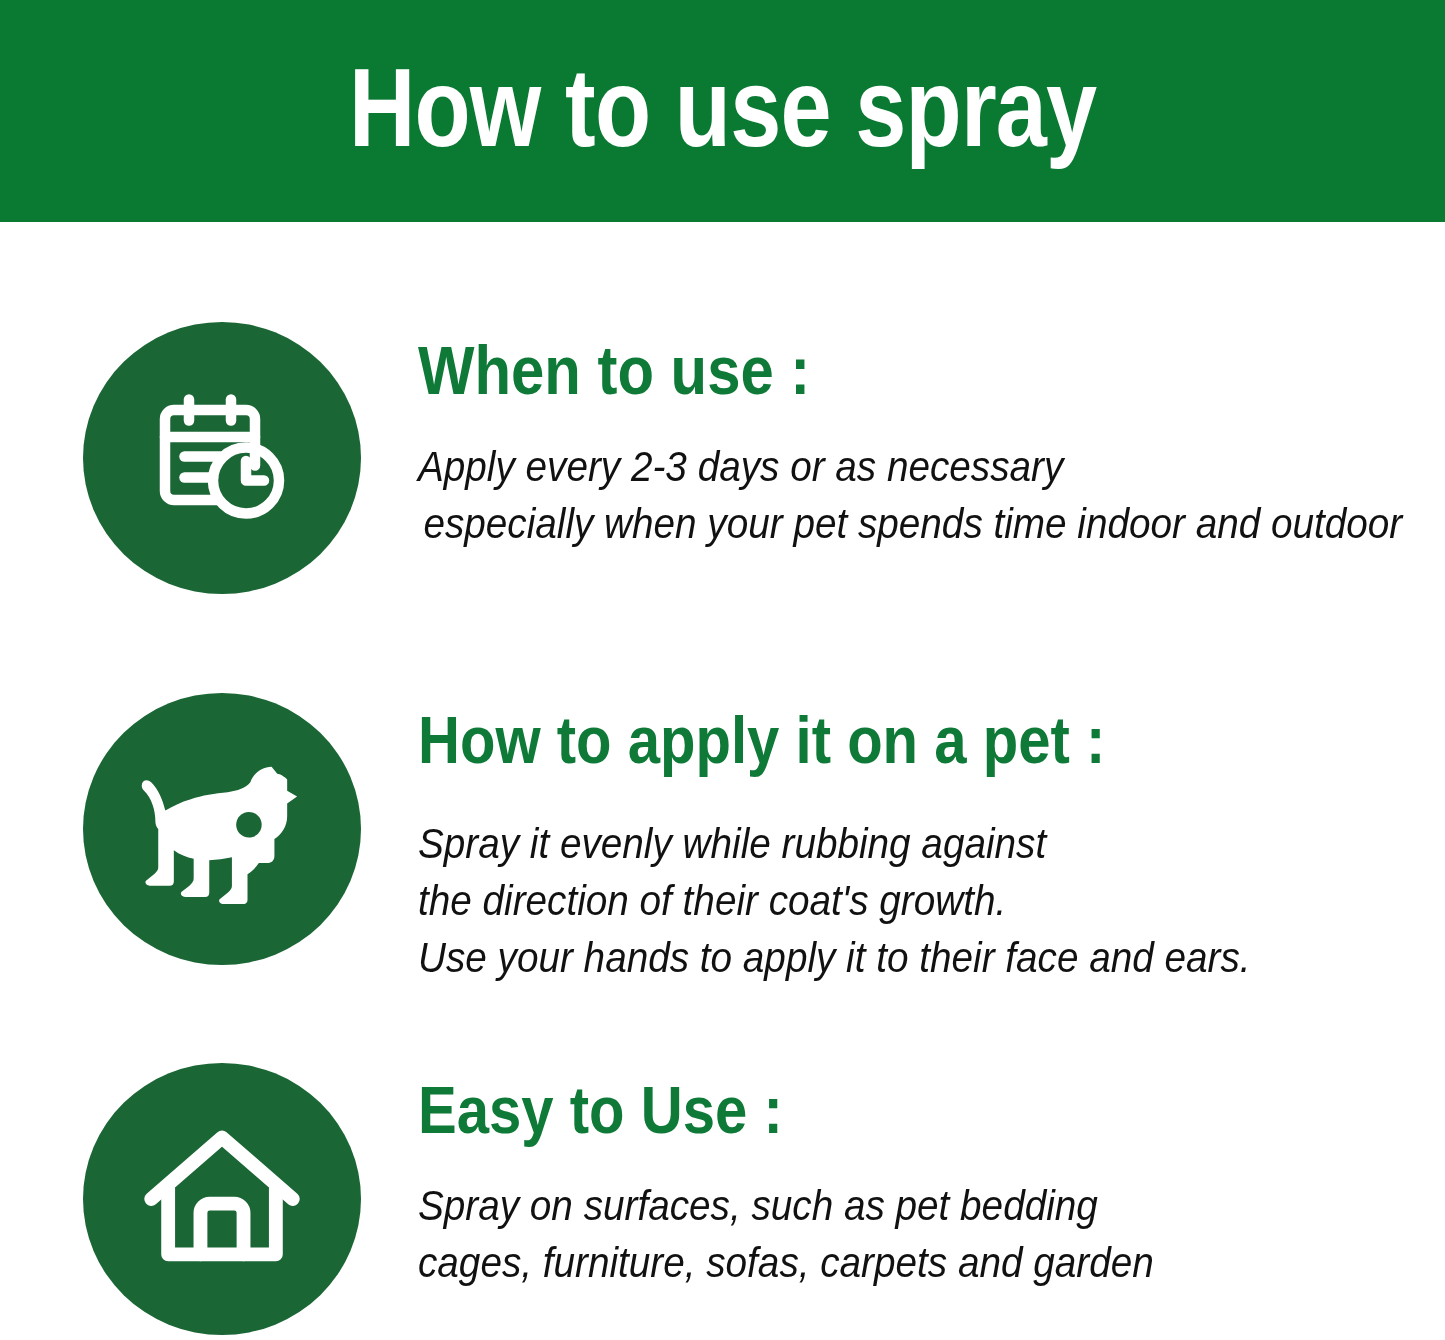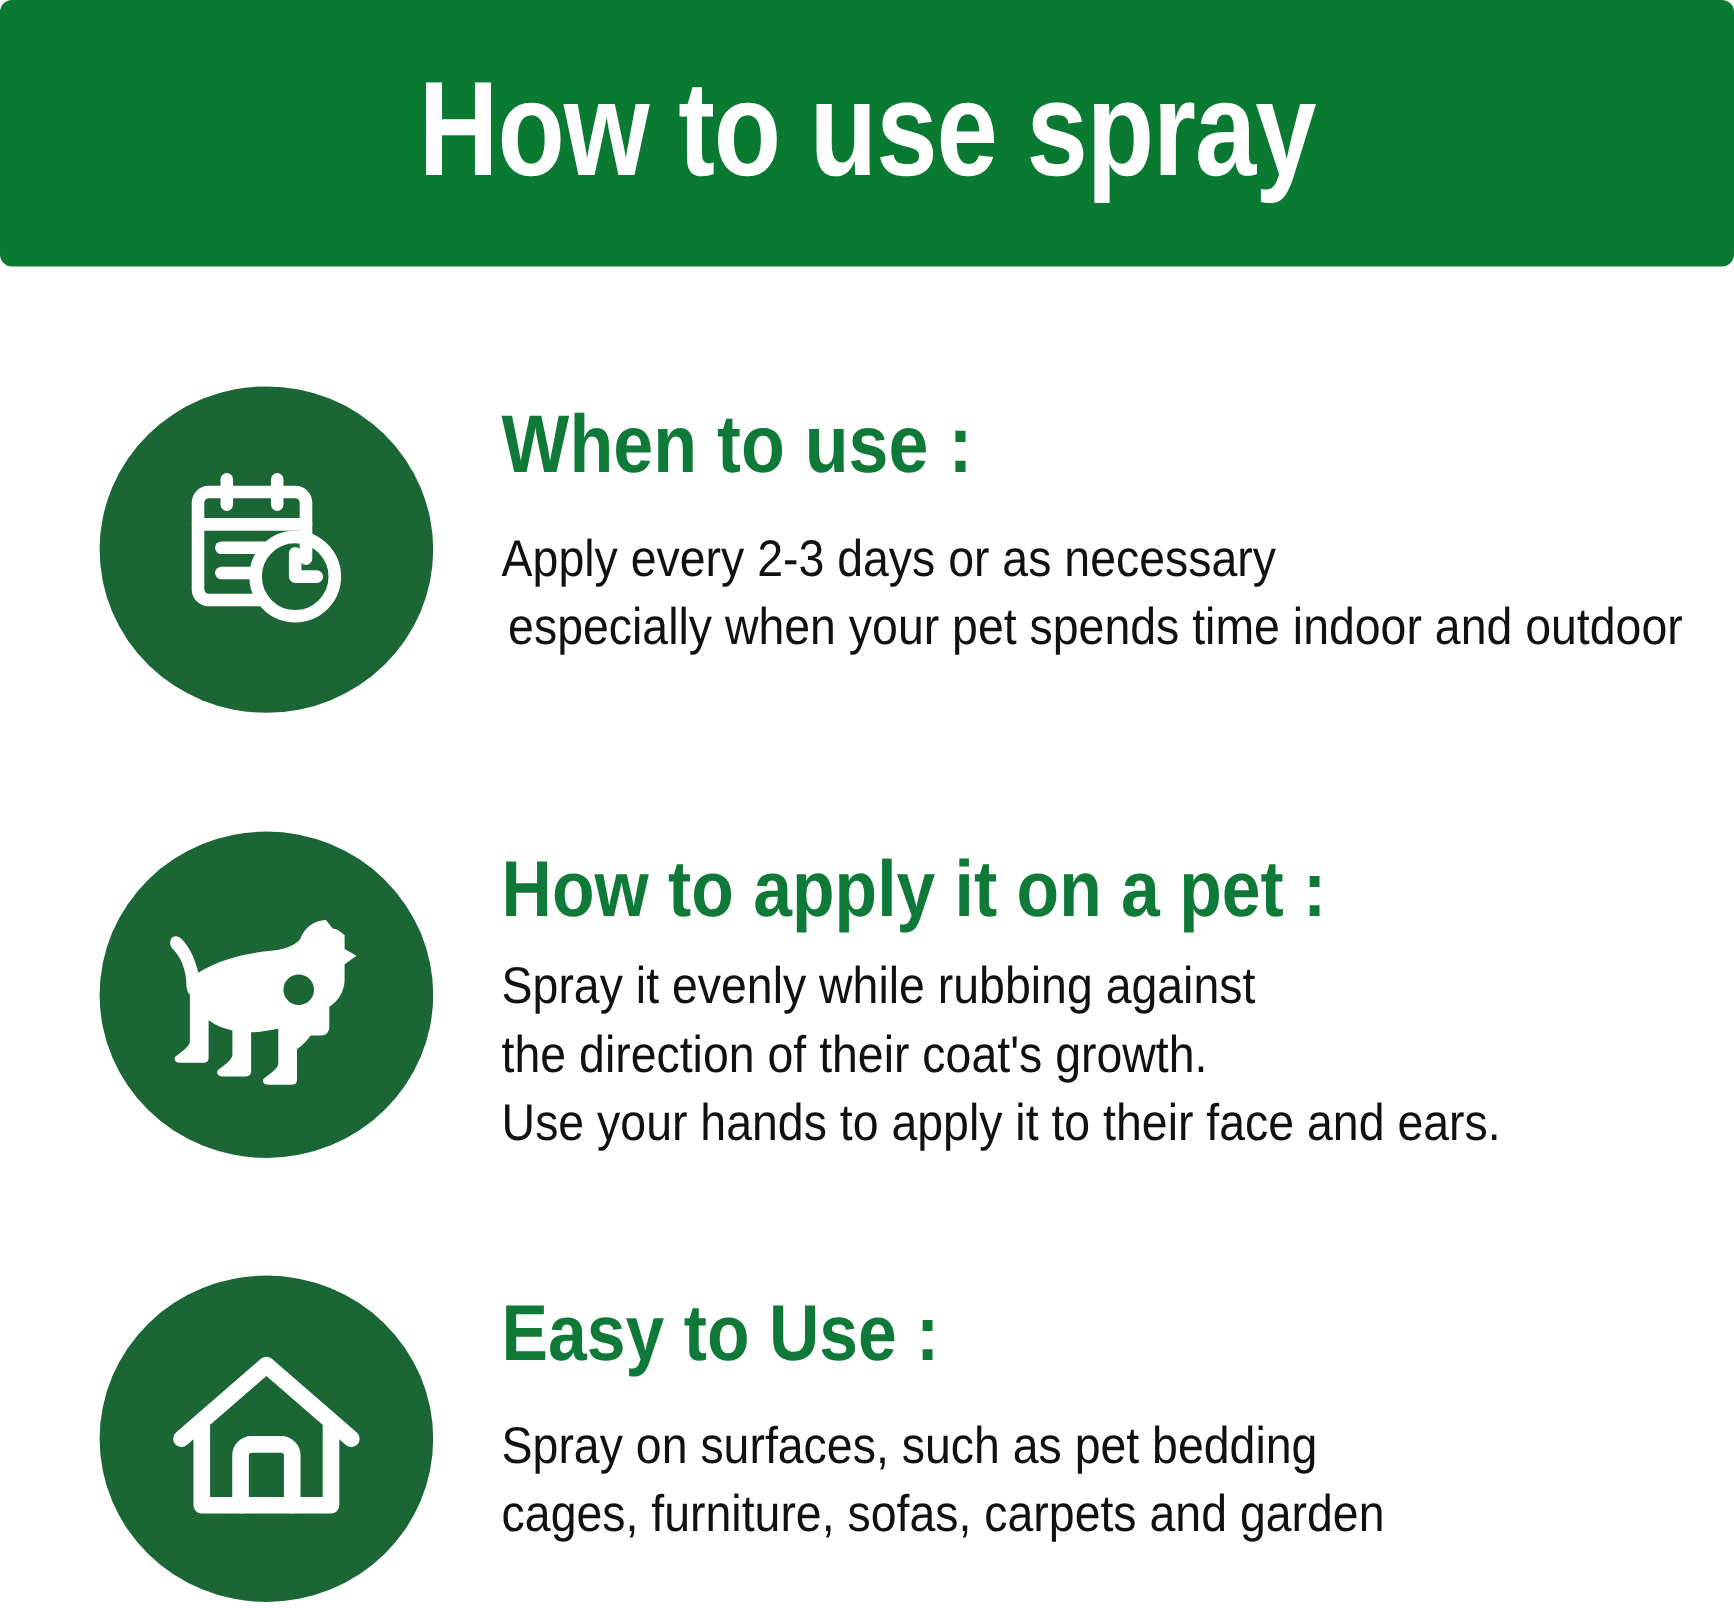--- a/index.html
+++ b/index.html
@@ -20,21 +20,20 @@
     position: absolute;
     left: 0;
     top: 0;
     width: 1445px;
     height: 222px;
     background: #0a7a33;
     display: flex;
     align-items: center;
     justify-content: center;
     box-sizing: border-box;
-    border-radius: 10px;
   }
   .header-title {
     color: #ffffff;
     font-family: "Liberation Sans Narrow", "Liberation Sans", sans-serif;
     font-weight: bold;
     font-size: 112px;
     line-height: 1;
     letter-spacing: -1px;
     transform: scaleX(0.82);
     transform-origin: center center;
@@ -83,38 +82,39 @@
     line-height: 1;
     white-space: nowrap;
     transform: scaleX(0.88);
     transform-origin: left center;
     margin: 0;
     padding: 0;
   }
 
   .section-lines {
     margin-top: 30px;
+    font-style: italic;
   }
   .body-line {
     color: #111111;
     font-family: "Liberation Sans Narrow", "Liberation Sans", sans-serif;
     font-size: 43px;
     line-height: 57px;
     white-space: nowrap;
     transform: scaleX(0.9);
     transform-origin: left center;
   }
   .body-line.indent {
     padding-left: 6px;
   }
 
   
   #section-when  .section-heading { font-size: 68px; }
   #section-when  .section-lines   { margin-top: 34px; }
-  #section-apply .section-lines   { margin-top: 21px; }
+  #section-apply .section-lines   { margin-top: 42px; }
   #section-easy  .section-lines   { margin-top: 34px; }
 </style>
 </head>
 <body>
 
 <div class="header-band">
   <div class="header-title">How to use spray</div>
 </div>
 
 <div class="section" id="section-when">

